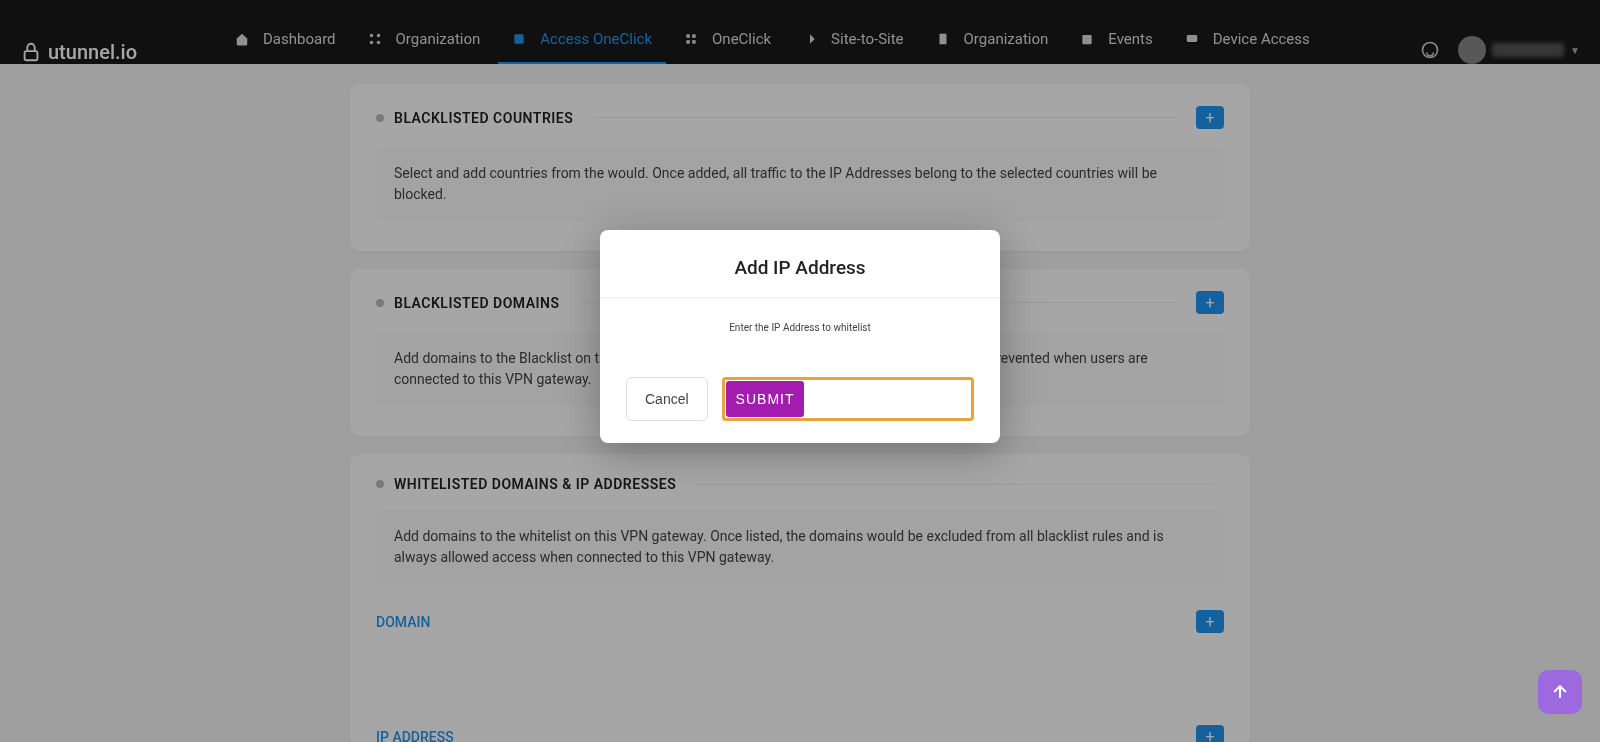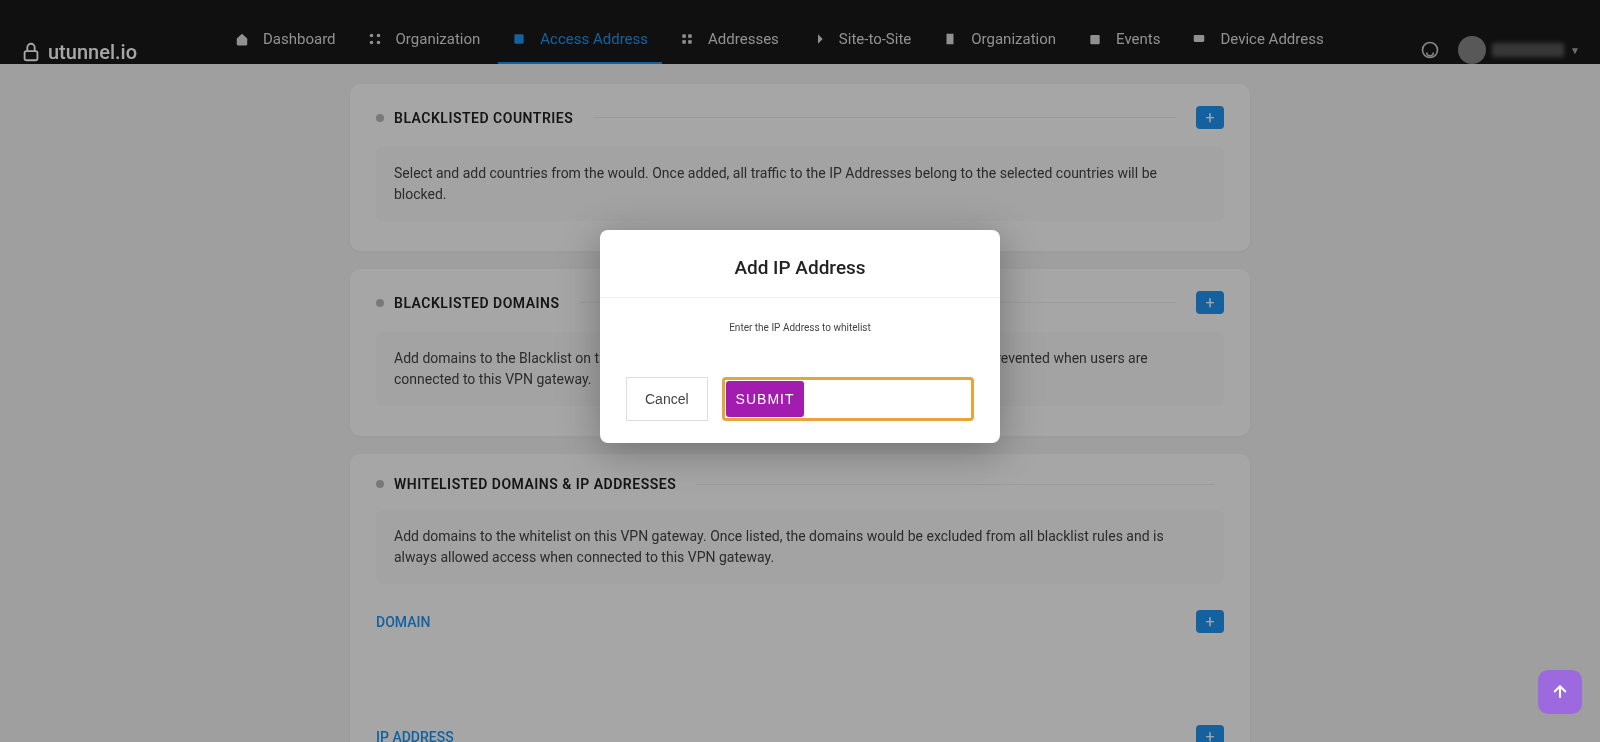--- a/index.html
+++ b/index.html
@@ -179,21 +179,21 @@
 }
 .modal-actions {
   display: flex;
   gap: 14px;
   margin-top: 44px;
 }
 .btn-cancel {
   padding: 10px 18px;
   border: 1px solid #ddd;
   background: #fff;
-  border-radius: 0;
+  border-radius: 6px;
   font-size: 14px;
   cursor: pointer;
   color: #444;
 }
 .btn-submit {
   flex: 1;
   padding: 10px;
   background: #a21caf;
   color: #fff;
   border: none;
@@ -248,30 +248,30 @@
         <circle cx="18" cy="6" r="3"></circle>
         <circle cx="6" cy="18" r="3"></circle>
         <circle cx="18" cy="18" r="3"></circle>
       </svg>
     <span>Organization</span>
   </div>
   <div class="nav-item active">
     <svg class="nav-icon" viewBox="0 0 24 24" fill="#2196F3">
         <rect x="4" y="4" width="16" height="16" rx="2"></rect>
       </svg>
-    <span>Access Address</span>
+    <span>Access OneClick</span>
   </div>
   <div class="nav-item">
     <svg class="nav-icon" viewBox="0 0 24 24" fill="#ddd">
         <rect x="4" y="4" width="6" height="6"></rect>
         <rect x="14" y="4" width="6" height="6"></rect>
         <rect x="4" y="14" width="6" height="6"></rect>
         <rect x="14" y="14" width="6" height="6"></rect>
       </svg>
-    <span>Addresses</span>
+    <span>OneClick</span>
   </div>
   <div class="nav-item">
     <svg class="nav-icon" viewBox="0 0 24 24" fill="#ddd">
         <path d="M4 12h16M12 4l8 8-8 8"></path>
       </svg>
     <span>Site-to-Site</span>
   </div>
   <div class="nav-item">
     <svg class="nav-icon" viewBox="0 0 24 24" fill="#ddd">
         <rect x="6" y="3" width="12" height="18"></rect>
@@ -281,21 +281,21 @@
   <div class="nav-item">
     <svg class="nav-icon" viewBox="0 0 24 24" fill="#ddd">
         <rect x="4" y="5" width="16" height="16" rx="2"></rect>
       </svg>
     <span>Events</span>
   </div>
   <div class="nav-item">
     <svg class="nav-icon" viewBox="0 0 24 24" fill="#ddd">
         <rect x="3" y="5" width="18" height="12" rx="2"></rect>
       </svg>
-    <span>Device Address</span>
+    <span>Device Access</span>
   </div>
   <div class="topbar-right">
     <svg width="20" height="20" viewBox="0 0 24 24" fill="none" stroke="#ccc" stroke-width="2">
         <circle cx="12" cy="12" r="9"></circle>
         <path d="M8 15a4 4 0 0 0 8 0"></path>
       </svg>
     <div class="user-menu">
       <div class="avatar"></div>
       <div class="username-blur"></div>
       <span class="caret">▼</span>

